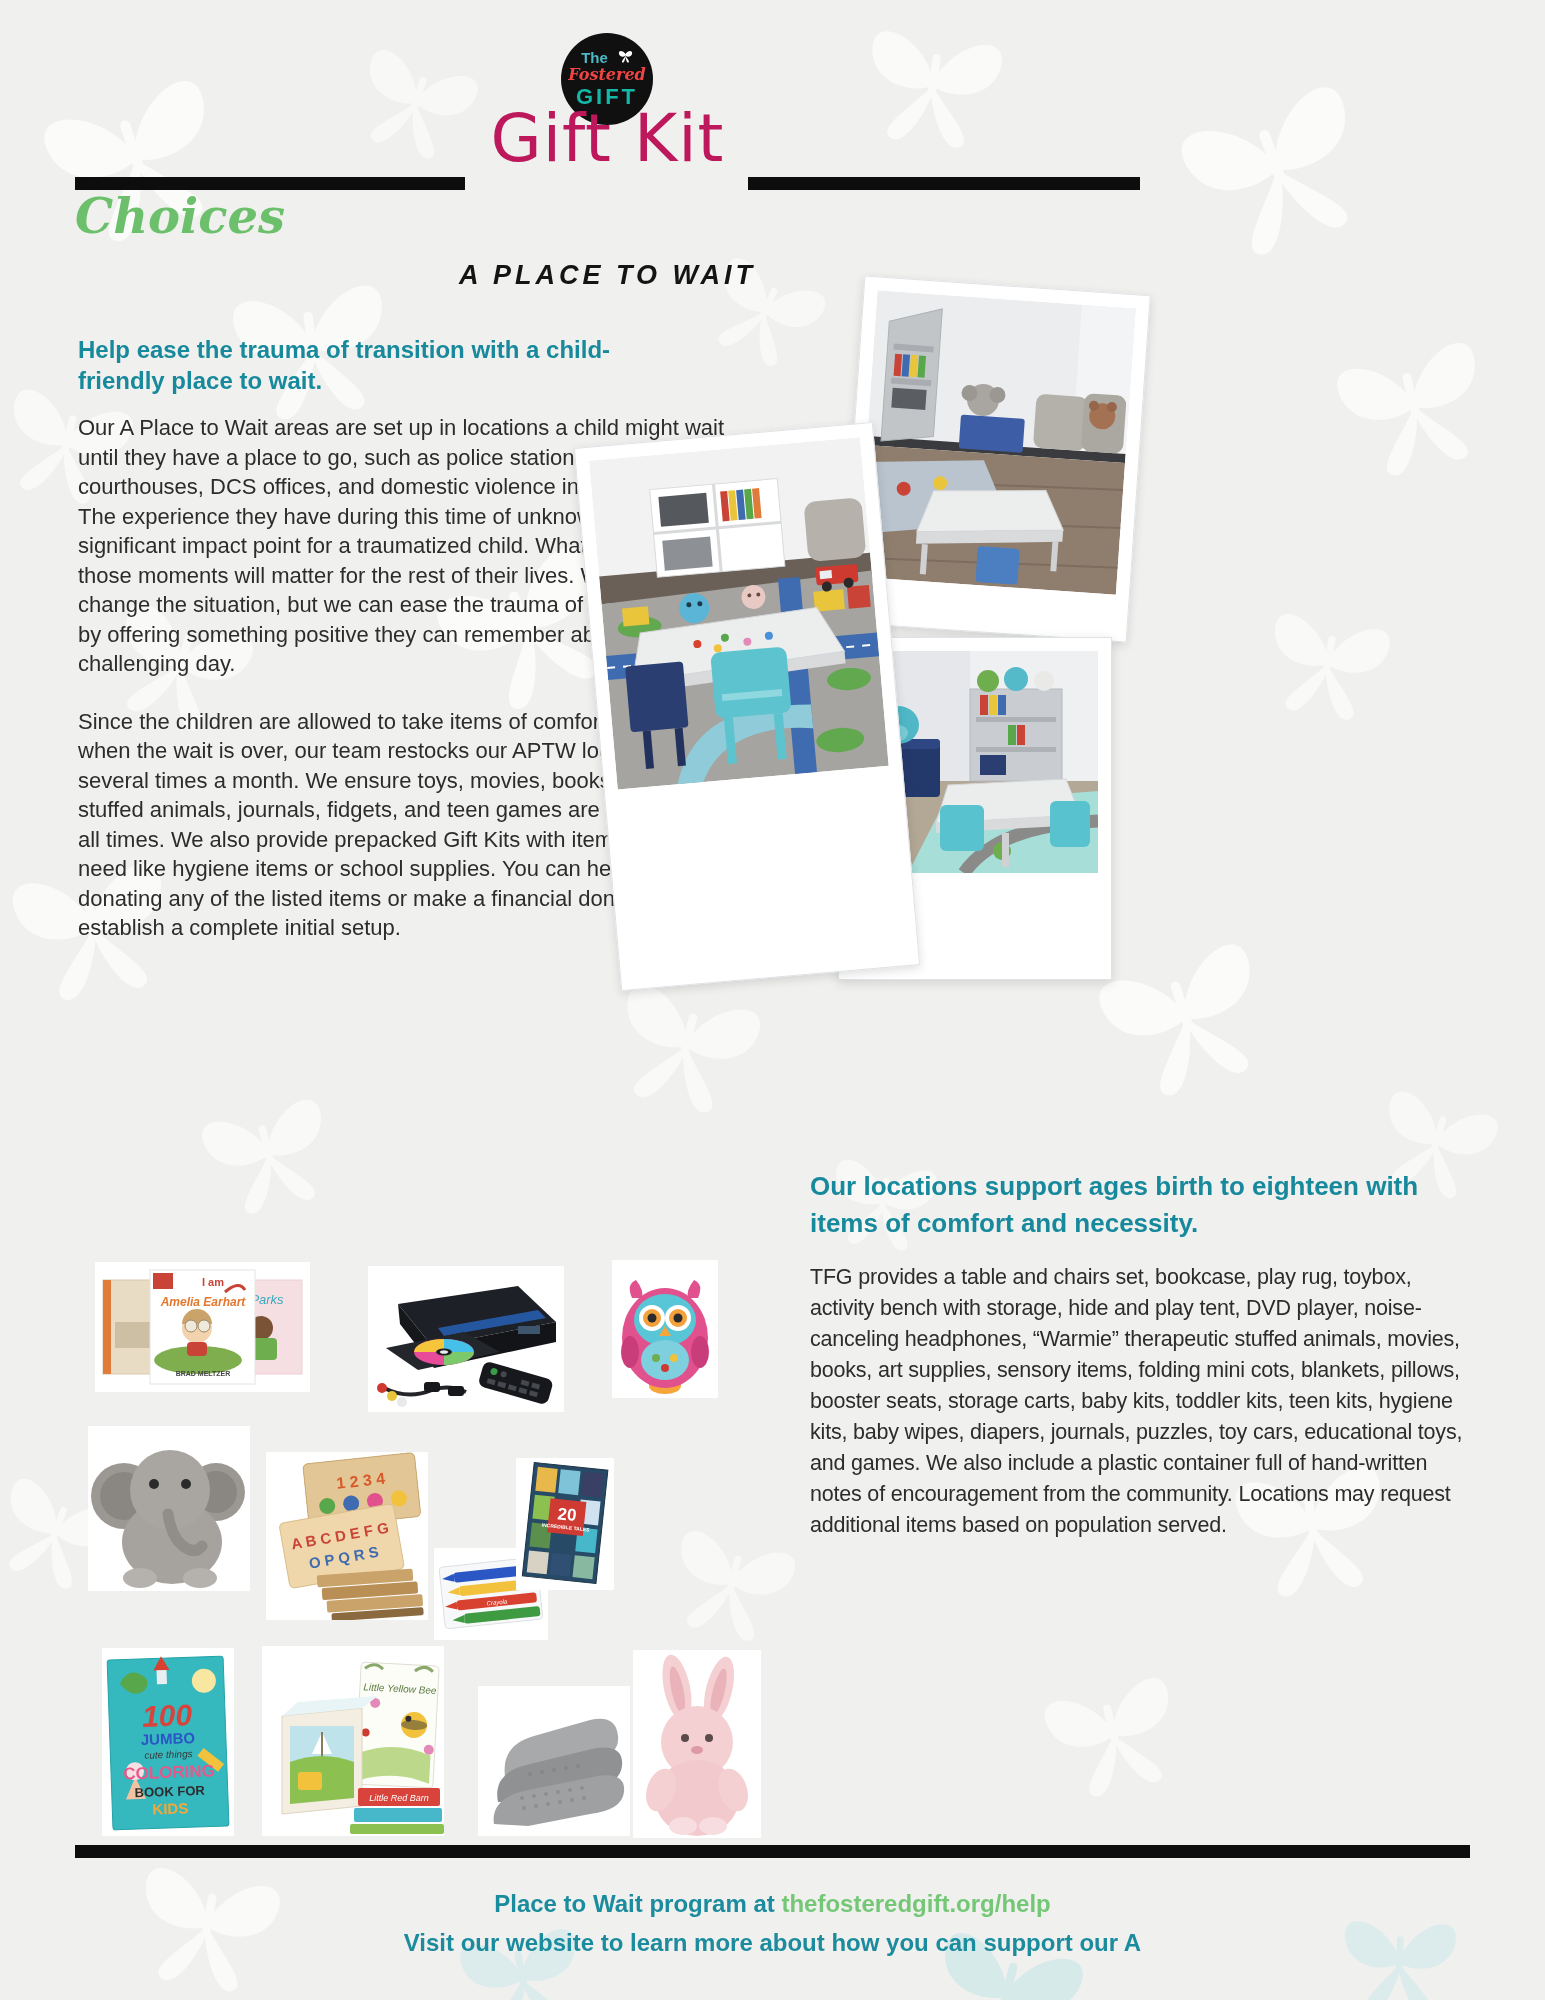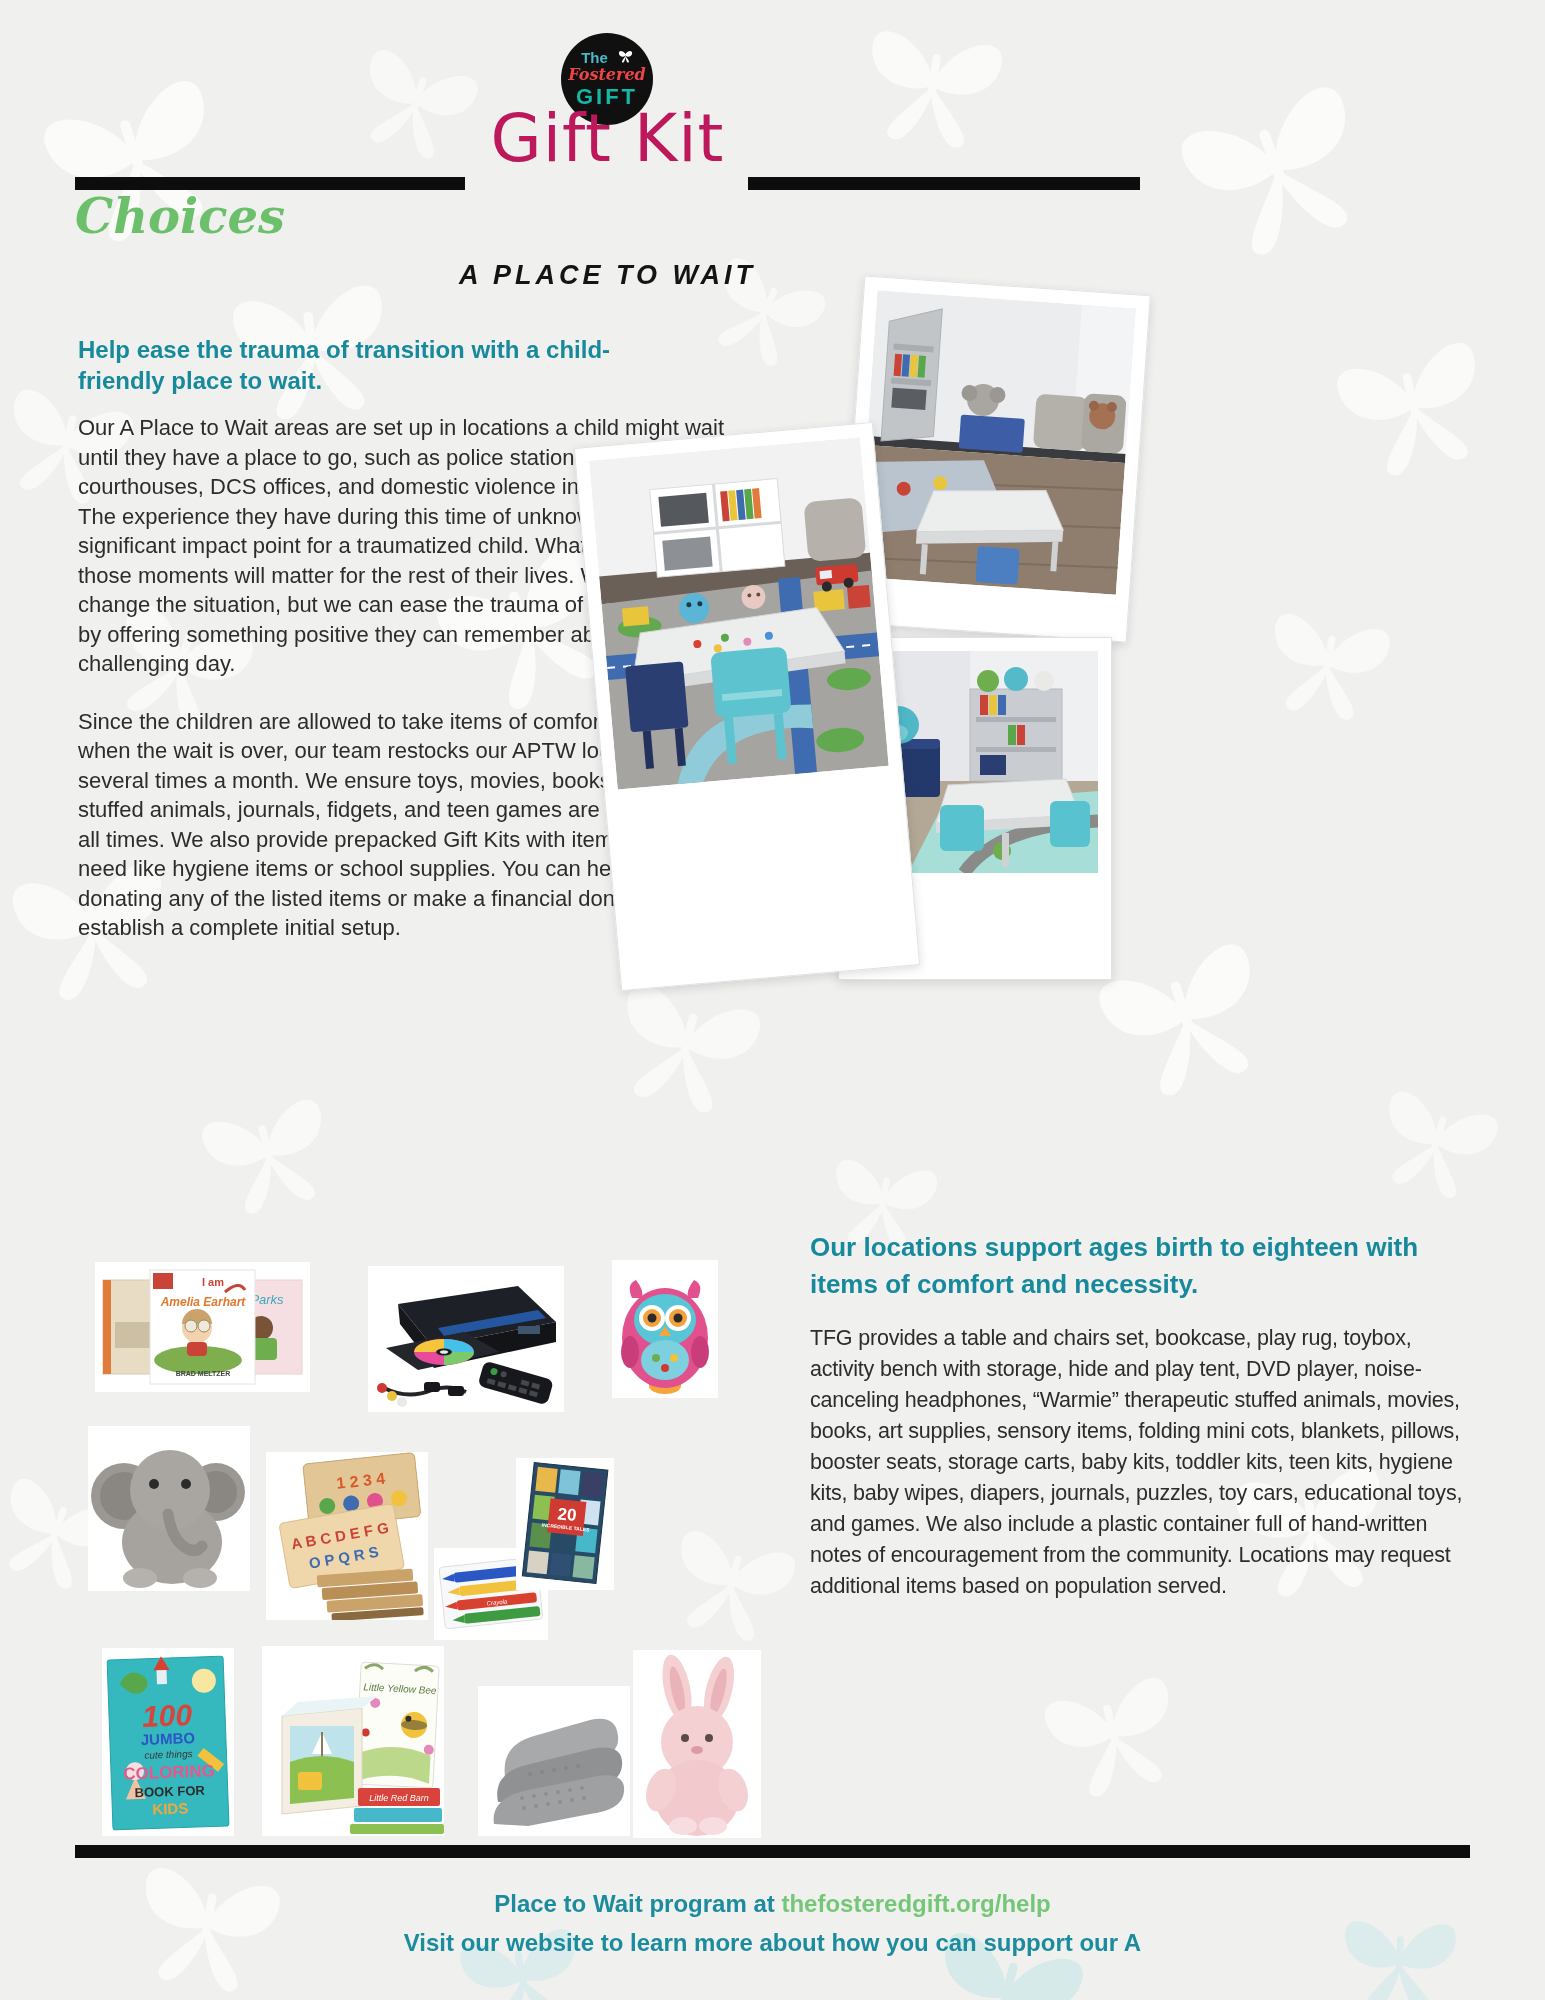--- a/index.html
+++ b/index.html
@@ -19,21 +19,21 @@
   .bar{height:13px;background:#0d0d0d;top:177px;}
   .bar.left{left:75px;width:390px;}
   .bar.right{left:748px;width:392px;}
   .script{left:75px;top:188px;width:1065px;font-family:"DejaVu Serif",serif;
           font-style:italic;font-weight:700;font-size:48px;color:#6cc06c;}
   .section{left:75px;top:260px;width:1065px;text-align:center;font-size:27px;font-weight:700;
            letter-spacing:4px;color:#141414;font-style:italic;}
 
   
   .leftcol{left:78px;top:334px;width:652px;}
-  .rightcol{left:810px;top:1229px;width:656px;}
+  .rightcol{left:810px;top:1168px;width:656px;}
   h2.teal{font-size:24px;line-height:31px;font-weight:700;color:#17899c;margin:0 0 17px 0;}
   .rightcol h2.teal{font-size:26px;line-height:37px;margin-bottom:20px;}
   .leftcol h2.teal{width:545px;}
   p.body{font-size:22px;line-height:29.5px;color:#2c2c2c;margin:0 0 28px 0;}
   .rightcol p.body{font-size:21.5px;line-height:31px;letter-spacing:-0.2px;margin-bottom:24px;}
   p.italic{font-style:italic;color:#1c1c1c;}
 
   
   .polaroid{position:absolute;background:#ffffff;border:1px solid #dfe3e5;box-shadow:0 3px 10px rgba(40,40,40,.15);padding:13px;}
   .polaroid svg{display:block;}

